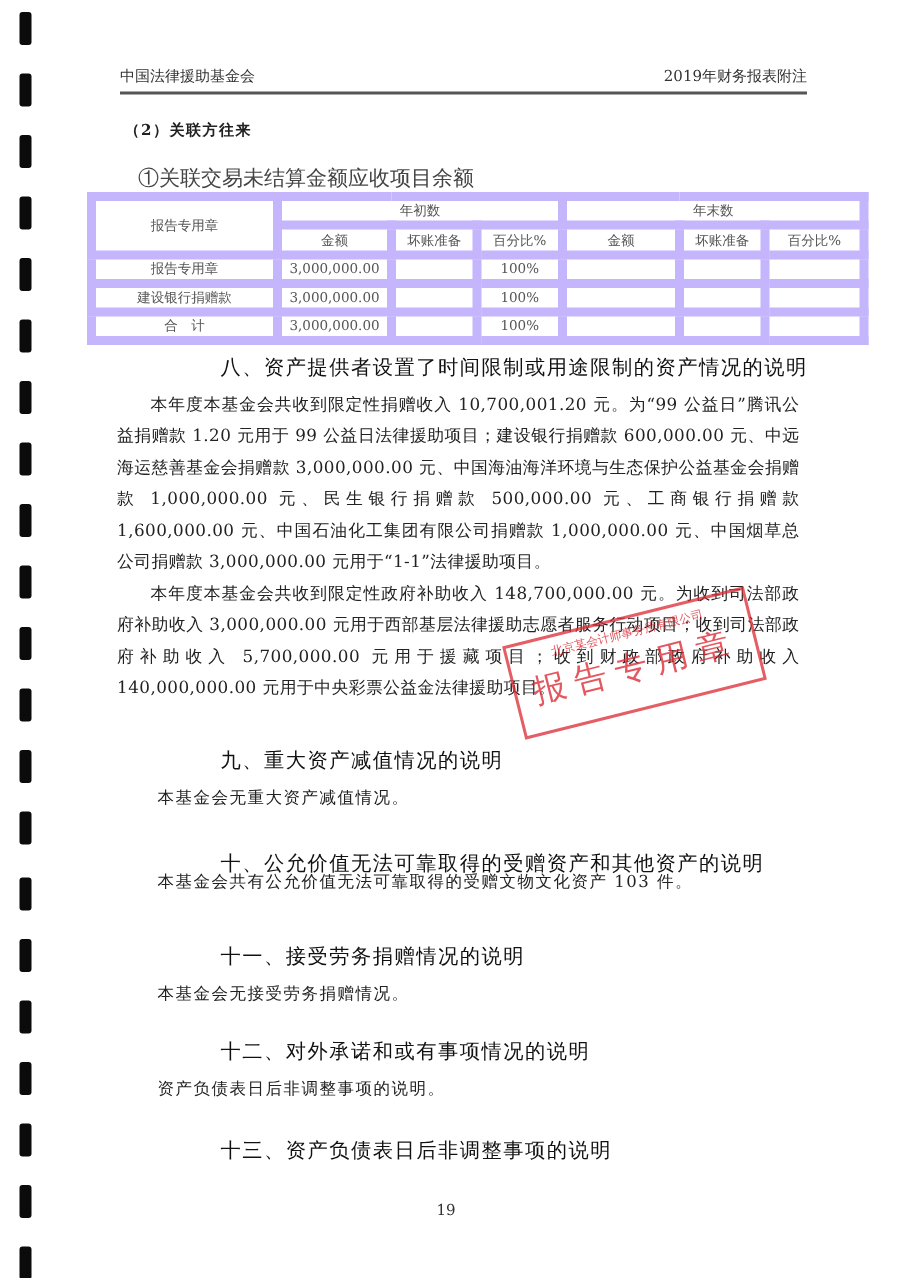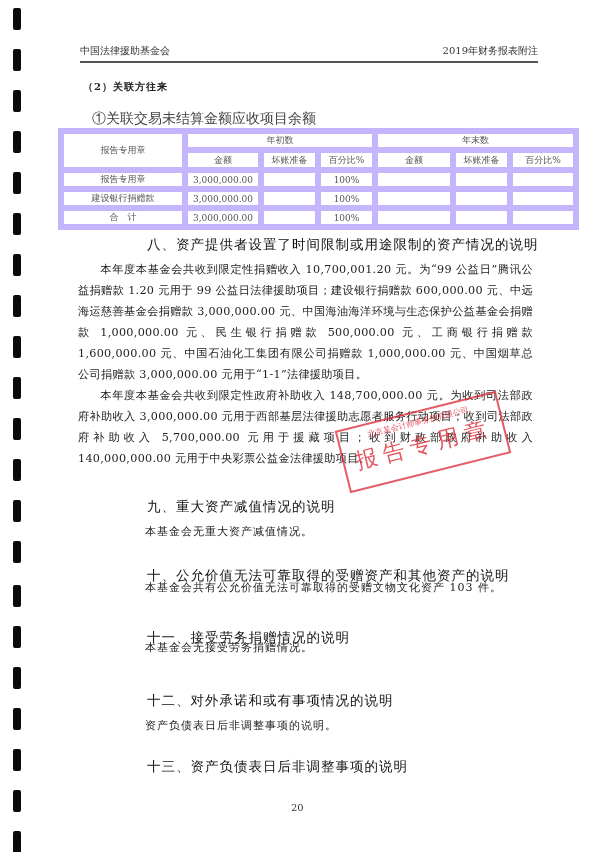--- a/index.html
+++ b/index.html
@@ -10,21 +10,21 @@
   .hdr-left { left:80px; }
   .hdr-right { right:62px; }
   .hdr-rule { position:absolute; left:80px; right:62px; top:61px; height:1.5px; background:#555; }
   .subhead { position:absolute; left:83px; top:80px; font-size:10px; font-weight:bold; color:#222; letter-spacing:1px; }
   .tbl-caption { position:absolute; left:92px; top:110px; font-size:14px; color:#444; }
   table.rel { position:absolute; left:58px; top:128px; border-collapse:collapse; font-size:9px; color:#555; }
   table.rel td { border:6px solid #c4b5fd; text-align:center; padding:0; }
   .sec-title { position:absolute; left:105px; font-size:13.5px; font-weight:normal; color:#111; letter-spacing:1px; white-space:nowrap;margin-left:42px; }
   .para { position:absolute; left:78px; width:383px; font-size:11.2px; line-height:21px; color:#222; letter-spacing:0.3px; text-align:justify; }
   .para .indent { display:inline-block; width:22px; }
-  .line-text { position:absolute; left:105px; font-size:11px; color:#222; letter-spacing:1px; white-space:nowrap;margin-left:40px; }
+  .line-text { position:absolute; left:105px; font-size:11px; color:#222; letter-spacing:1px; white-space:nowrap; }
   .page-no { position:absolute; left:291px; top:802px; font-size:10px; color:#333; }
   .stamp { position:absolute; left:340px; top:410px; width:162px; height:60px; border:2px solid rgba(220,40,50,0.75);
            transform:rotate(-14deg); color:rgba(220,40,50,0.78); text-align:center; }
   .stamp .s1 { font-size:8px; letter-spacing:0; margin-top:4px; white-space:nowrap; overflow:hidden; }
   .stamp .s2 { font-size:22px; letter-spacing:6px; margin-top:3px; }
 </style>
 </head>
 <body>
 
 <div>
@@ -112,20 +112,20 @@
   <div class="s2">报告专用章</div>
 </div>
 
 <div class="sec-title" style="top:498px">九、重大资产减值情况的说明</div>
 <div class="line-text" style="top:524px">本基金会无重大资产减值情况。</div>
 
 <div class="sec-title" style="top:567px">十、公允价值无法可靠取得的受赠资产和其他资产的说明</div>
 <div class="line-text" style="top:580px">本基金会共有公允价值无法可靠取得的受赠文物文化资产 103 件。</div>
 
 <div class="sec-title" style="top:629px">十一、接受劳务捐赠情况的说明</div>
-<div class="line-text" style="top:640px">本基金会无接受劳务捐赠情况。</div>
+<div class="line-text" style="top:655px">本基金会无接受劳务捐赠情况。</div>
 
 <div class="sec-title" style="top:692px">十二、对外承诺和或有事项情况的说明</div>
 <div class="line-text" style="top:718px">资产负债表日后非调整事项的说明。</div>
 
 <div class="sec-title" style="top:758px">十三、资产负债表日后非调整事项的说明</div>
 
-<div class="page-no">20</div>
+<div class="page-no">19</div>
 
 </body></html>

